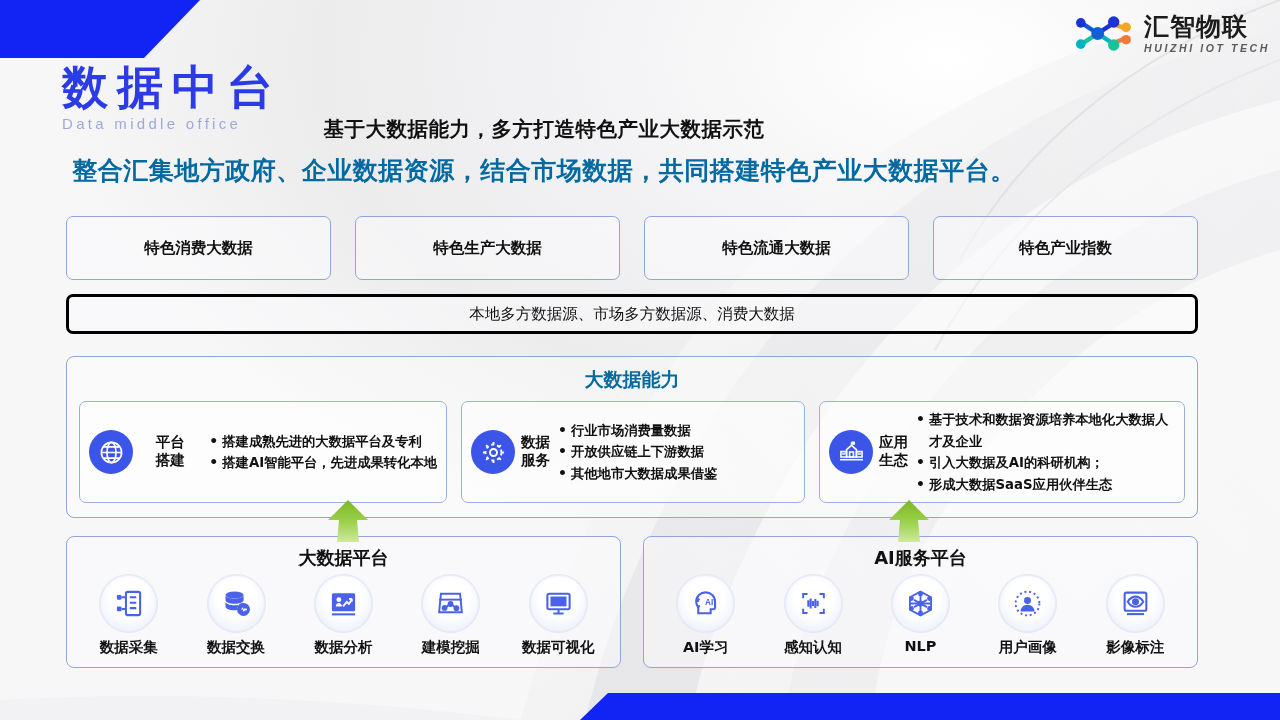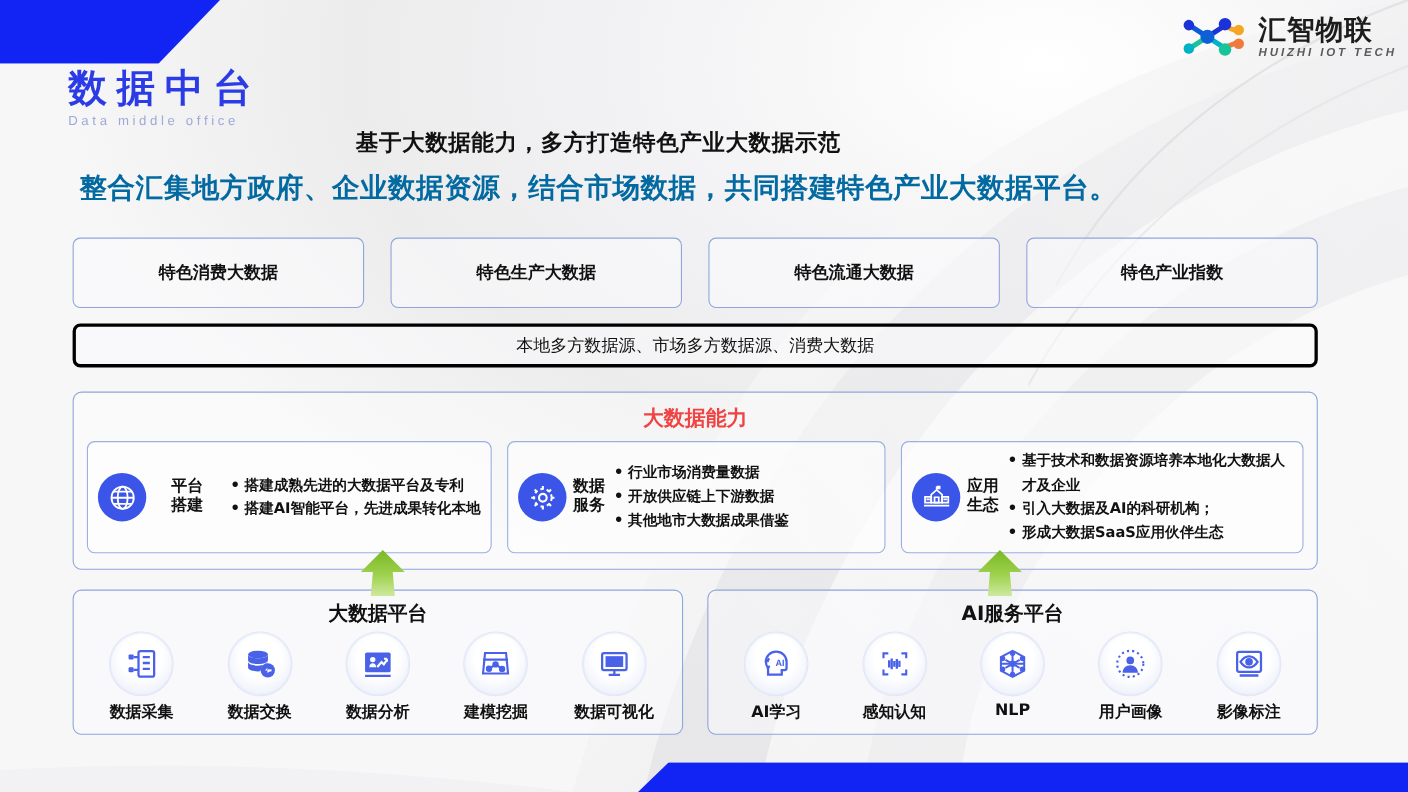--- a/index.html
+++ b/index.html
@@ -43,25 +43,25 @@
   .logo { position:absolute; right:10px; top:12px; z-index:5;
           display:flex; align-items:center; gap:9px; }
   .logo-text { display:flex; flex-direction:column; align-items:flex-start; line-height:1; }
   .logo-cn { font-size:25px; font-weight:bold; color:#1c1c1c; letter-spacing:1px;
              font-family:"DejaVu Sans","Liberation Sans",sans-serif; }
   .logo-en { font-size:10.5px; color:#5a5a5a; letter-spacing:2.6px; margin-top:4px;
              font-style:italic; font-weight:bold; }
   
   .title-block { position:absolute; left:62px; top:62px; z-index:5; }
   .title-cn {
-    font-size:35px; font-weight:bold; color:#2B3CE6; letter-spacing:9px;
+    font-size:46px; font-weight:bold; color:#2B3CE6; letter-spacing:9px;
     font-family:"DejaVu Sans","Liberation Sans",sans-serif; line-height:1.1;
   }
   .title-en {
-    font-size:12px; color:#9fa9d8; letter-spacing:3.3px; margin-top:2px;
+    font-size:15px; color:#9fa9d8; letter-spacing:3.3px; margin-top:2px;
     font-family:"Liberation Sans",sans-serif;
   }
   
   .heads { position:absolute; left:0; top:115px; width:1088px; z-index:5;
            display:flex; flex-direction:column; align-items:center; gap:11px; }
   .head-1 { font-size:20.5px; font-weight:bold; color:#111; letter-spacing:.5px;
             font-family:"DejaVu Sans","Liberation Sans",sans-serif; }
   .head-2 { font-size:25px; font-weight:bold; color:#0369a1; letter-spacing:.5px;
             font-family:"DejaVu Sans","Liberation Sans",sans-serif; }
   
@@ -82,21 +82,21 @@
     font-size:15.5px; font-weight:normal; color:#111;
     font-family:"DejaVu Sans","Liberation Sans",sans-serif;
   }
   
   .cap-panel {
     margin-top:22px; border:1px solid #8fa6dc; border-radius:8px;
     background:rgba(252,252,253,.45);
     padding:10px 12px 14px 12px;
   }
   .cap-title {
-    text-align:center; font-size:19px; font-weight:bold; color:#ef4444; margin-bottom:8px;
+    text-align:center; font-size:19px; font-weight:bold; color:#0369a1; margin-bottom:8px;
     font-family:"DejaVu Sans","Liberation Sans",sans-serif;
   }
   .cap-row { display:flex; gap:14px; align-items:stretch; }
   .cap-box {
     border:1px solid #9ab0e0; border-radius:7px; background:rgba(255,255,255,.55);
     padding:7px 9px; display:flex; align-items:center; gap:6px; min-height:102px;
   }
   .cap-box.b1 { flex:0 0 368px;justify-content:space-between; }
   .cap-box.b2 { flex:0 0 344px; }
   .cap-box.b3 { flex:1 1 auto; }

